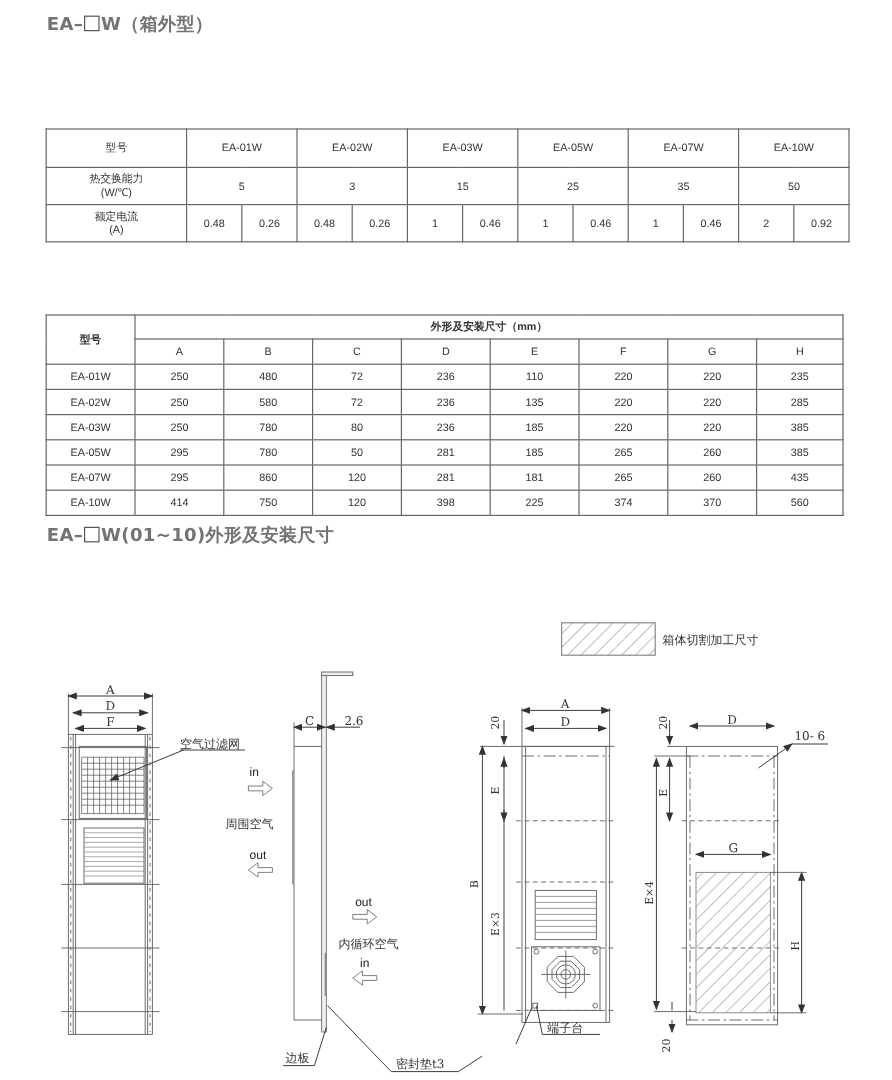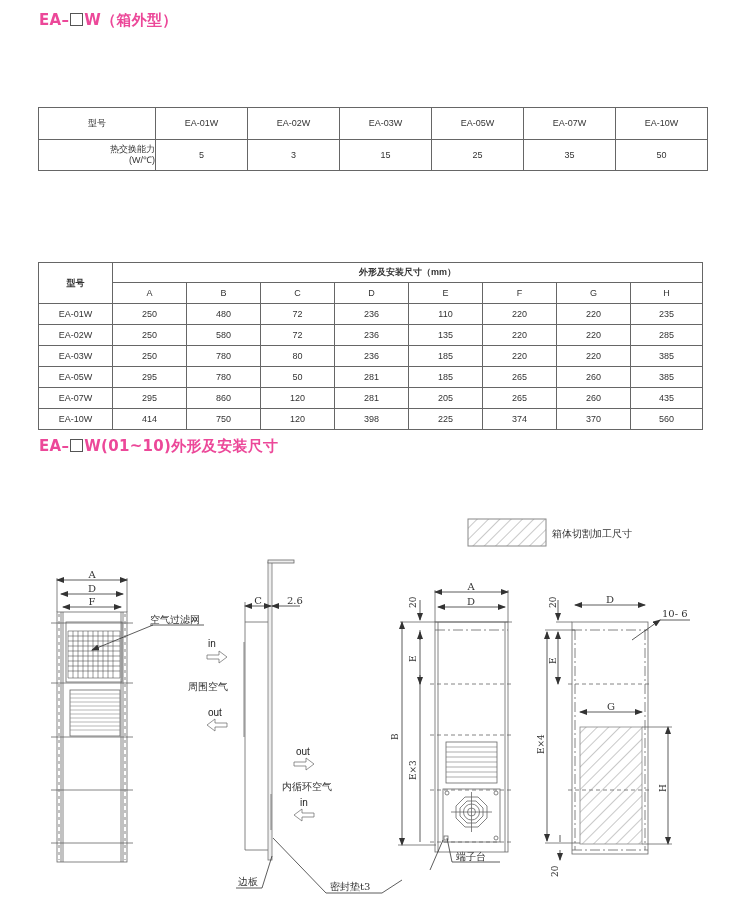--- a/index.html
+++ b/index.html
@@ -1,27 +1,27 @@
 <!DOCTYPE html>
 <html><head>
 <meta charset="utf-8">
 <style>
   html, body { margin:0; padding:0; background:#ffffff; }
   body { width:743px; height:900px; position:relative; overflow:hidden; font-family:"DejaVu Sans", sans-serif; color:#333; }
-  .title { position:absolute; left:39px; font-weight:bold; font-size:15px; color:#ec4899; letter-spacing:0.3px; font-family:"DejaVu Sans", sans-serif; }
+  .title { position:absolute; left:39px; font-weight:bold; font-size:15px; color:#737373; letter-spacing:0.3px; font-family:"DejaVu Sans", sans-serif; }
   .title .box { display:inline-block; width:11px; height:11px; border:1.5px solid #555; vertical-align:-1px; margin:0 1px; }
   table.spec { position:absolute; left:38px; border-collapse:collapse; table-layout:fixed; font-family:"Liberation Sans", sans-serif; font-size:9px; color:#333; }
   table.spec td { border:1px solid #666; text-align:center; vertical-align:middle; padding:0; line-height:11px; }
   #t1 { top:107px; width:664px; }
   #t1 tr.r1 td { height:31px; }
   #t1 tr.r2 td, #t1 tr.r3 td, #t1 tr.r4 td, #t1 tr.r5 td { height:30px; }
   #t2 { top:262px; width:664px; }
   #t2 tr td { height:20px; }
   #t2 tr.hdr1 td { height:19px;font-weight:bold; }
-  .lbl2 { display:block;text-align:right; }
+  .lbl2 { display:block; }
   svg.dwg { position:absolute; left:0; top:490px; }
   svg text { font-family:"DejaVu Serif", serif; }
   .sans { font-family:"Liberation Sans", sans-serif !important; }
 </style>
 </head>
 <body>
 
 <div class="title" style="top:11px;">
   <span>EA–</span><span class="box"></span><span>W（箱外型）</span>
 </div>
@@ -57,20 +57,38 @@
           <span class="lbl2">热交换能力</span>
           <span class="lbl2">(W/℃)</span>
         </td>
     <td colspan="2">5</td>
     <td colspan="2">3</td>
     <td colspan="2">15</td>
     <td colspan="2">25</td>
     <td colspan="2">35</td>
     <td colspan="2">50</td>
   </tr>
+  <tr class="r4">
+    <td>
+          <span class="lbl2">额定电流</span>
+          <span class="lbl2">(A)</span>
+        </td>
+    <td>0.48</td>
+    <td>0.26</td>
+    <td>0.48</td>
+    <td>0.26</td>
+    <td>1</td>
+    <td>0.46</td>
+    <td>1</td>
+    <td>0.46</td>
+    <td>1</td>
+    <td>0.46</td>
+    <td>2</td>
+    <td>0.92</td>
+  </tr>
 </tbody>
   </table>
 
 <table class="spec" id="t2">
   <colgroup>
     <col style="width:74px">
     <col style="width:74px">
       <col style="width:74px">
       <col style="width:74px">
       <col style="width:74px">
@@ -137,21 +155,21 @@
     <td>265</td>
     <td>260</td>
     <td>385</td>
   </tr>
   <tr>
     <td>EA-07W</td>
     <td>295</td>
     <td>860</td>
     <td>120</td>
     <td>281</td>
-    <td>205</td>
+    <td>181</td>
     <td>265</td>
     <td>260</td>
     <td>435</td>
   </tr>
   <tr>
     <td>EA-10W</td>
     <td>414</td>
     <td>750</td>
     <td>120</td>
     <td>398</td>

